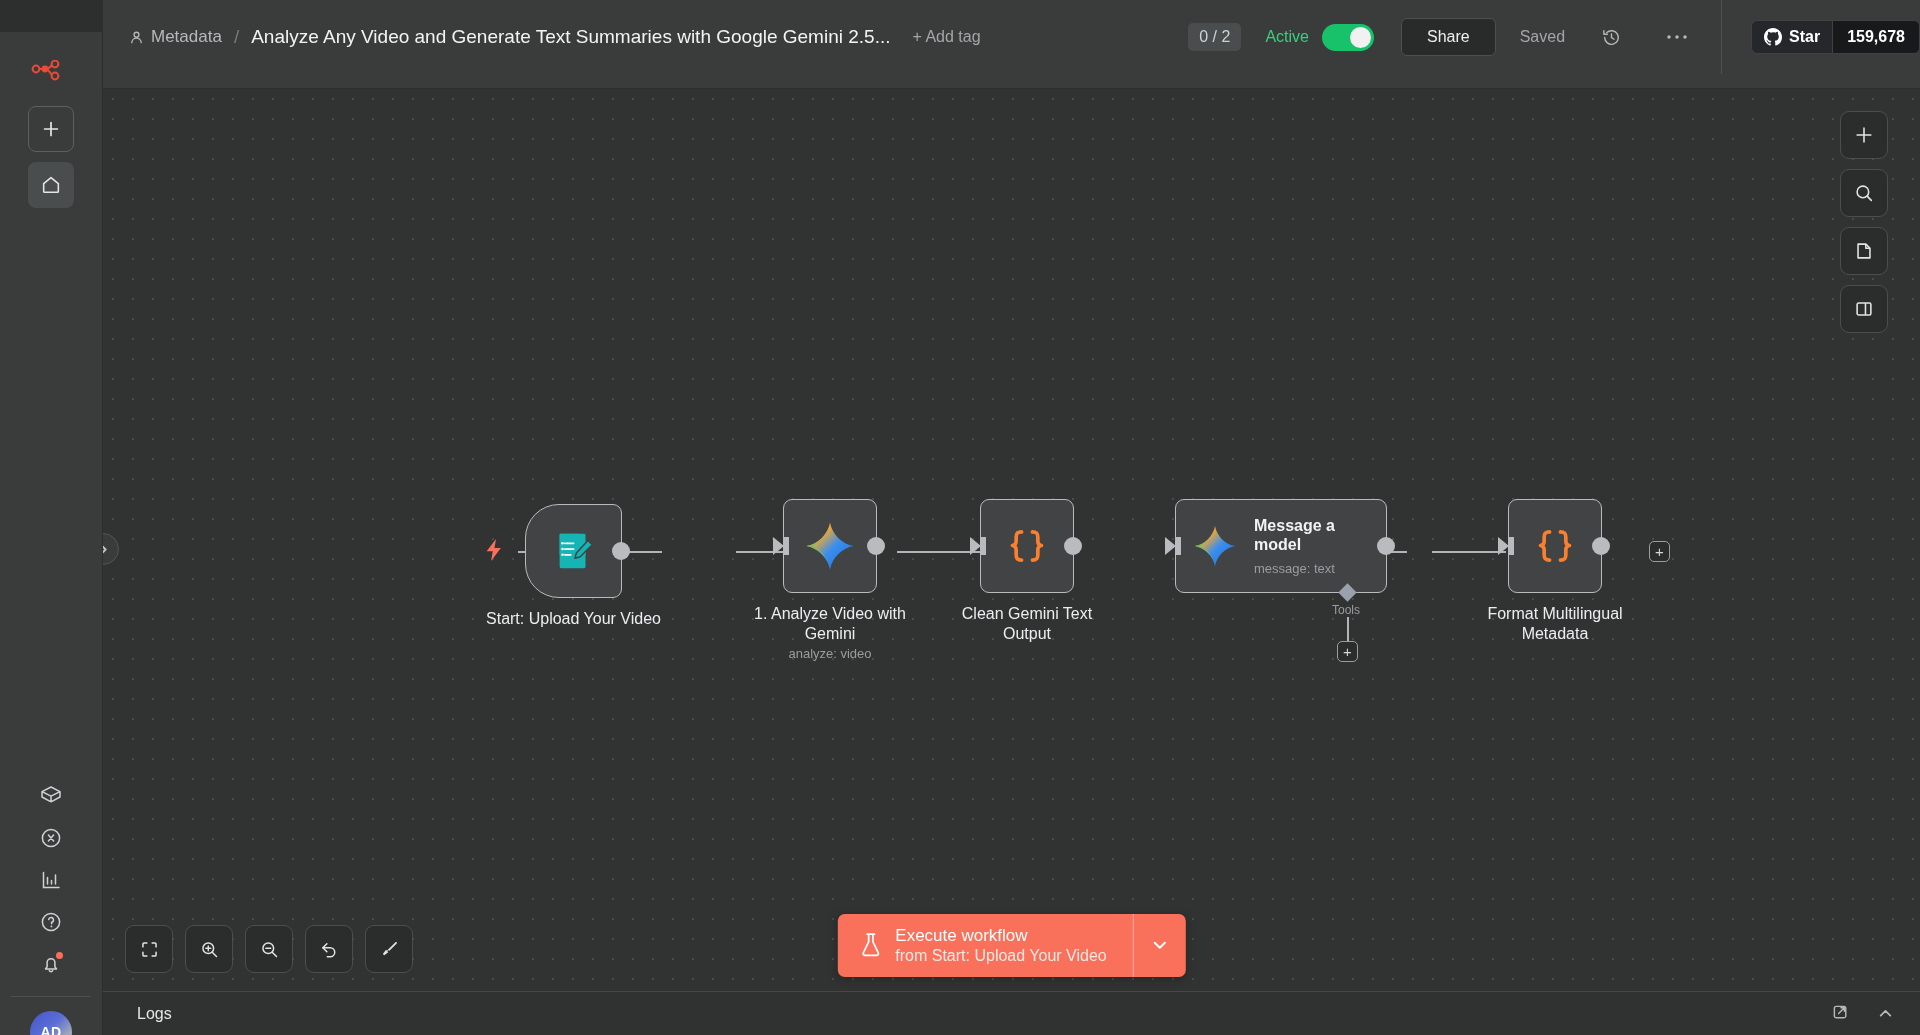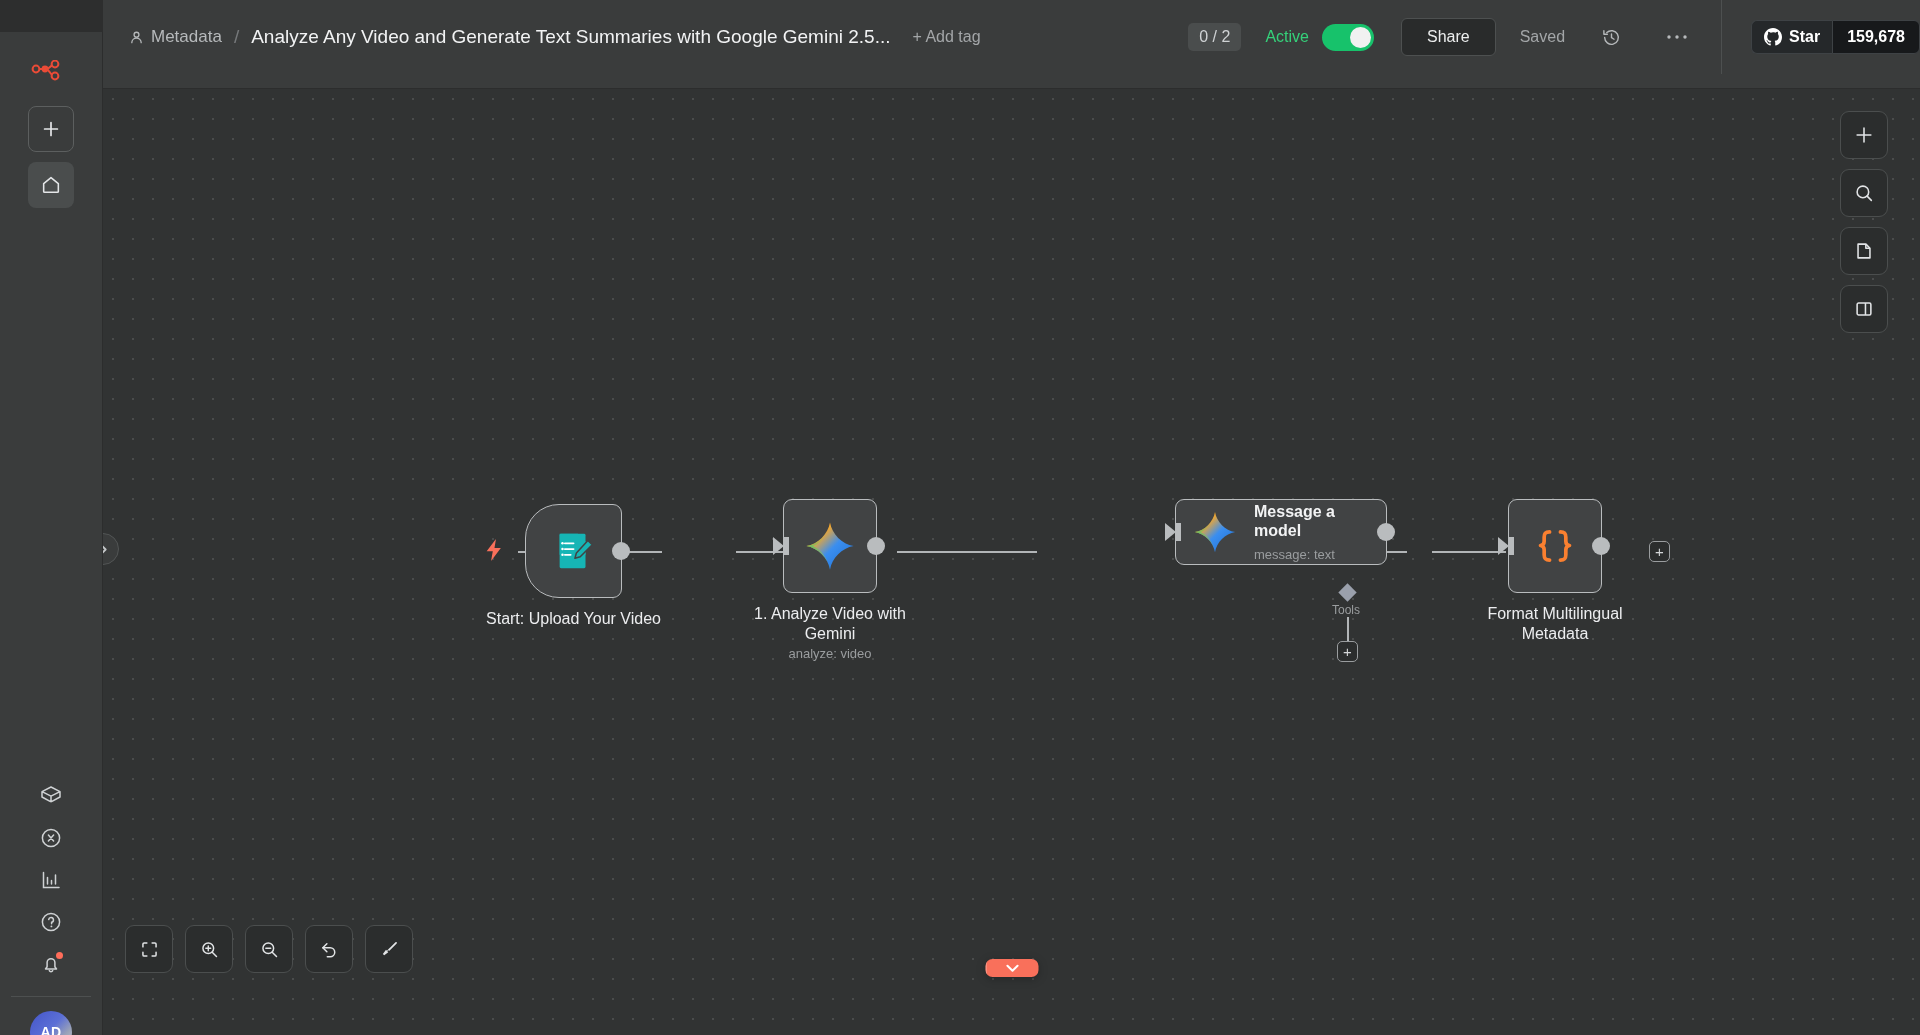--- a/index.html
+++ b/index.html
@@ -405,22 +405,31 @@
         </defs>
         <path d="M24 3 C25.8 13.4 34.6 22.2 45 24 C34.6 25.8 25.8 34.6 24 45 C22.2 34.6 13.4 25.8 3 24 C13.4 22.2 22.2 13.4 24 3 Z" fill="url(#gm1)"></path>
         <path d="M24 45 C22.2 34.6 13.4 25.8 3 24 C13.4 22.2 20 16 24 3 C20.6 16.5 14 22.6 9 24 C15.4 26.8 21.6 34 24 45 Z" fill="url(#gm2)"></path>
       </svg>
       <span class="endpoint-in"></span>
       <span class="endpoint-out"></span>
       <span class="node-label two">1. Analyze Video with Gemini</span>
       <span class="node-sub" style="top:146px;">analyze: video</span>
     </div>
 
-
-    <div class="msg-node" style="left:1072px; top:410px; width:212px; height:66px;">
+    <div class="node" style="left:877px; top:410px; width:94px; height:94px;">
+      <svg width="52" height="52" viewBox="0 0 48 48">
+        <path d="M19 11 c-4 0 -5 1.6 -5 5 v3.6 c0 2.6 -1.4 3.6 -3.4 3.9 c2 .3 3.4 1.3 3.4 3.9 V32 c0 3.4 1 5 5 5" fill="none" stroke="#fa8030" stroke-width="3.4" stroke-linecap="round" stroke-linejoin="round"></path>
+        <path d="M29 11 c4 0 5 1.6 5 5 v3.6 c0 2.6 1.4 3.6 3.4 3.9 c-2 .3 -3.4 1.3 -3.4 3.9 V32 c0 3.4 -1 5 -5 5" fill="none" stroke="#fa8030" stroke-width="3.4" stroke-linecap="round" stroke-linejoin="round"></path>
+      </svg>
+      <span class="endpoint-in"></span>
+      <span class="endpoint-out"></span>
+      <span class="node-label two">Clean Gemini Text Output</span>
+    </div>
+
+    <div class="msg-node" style="left:1072px; top:410px; width:212px; height:94px;">
       <svg width="46" height="46" viewBox="0 0 48 48">
         <path d="M24 3 C25.8 13.4 34.6 22.2 45 24 C34.6 25.8 25.8 34.6 24 45 C22.2 34.6 13.4 25.8 3 24 C13.4 22.2 22.2 13.4 24 3 Z" fill="url(#gm1)"></path>
         <path d="M24 45 C22.2 34.6 13.4 25.8 3 24 C13.4 22.2 20 16 24 3 C20.6 16.5 14 22.6 9 24 C15.4 26.8 21.6 34 24 45 Z" fill="url(#gm2)"></path>
       </svg>
       <div class="msg-texts">
         <span class="msg-title">Message a model</span>
         <span class="msg-sub">message: text</span>
       </div>
       <span class="endpoint-in"></span>
       <span class="endpoint-out"></span>
@@ -496,23 +505,49 @@
       </div>
       <div class="btool">
         <svg width="21" height="21" viewBox="0 0 24 24">
           <path d="M19.5 4.5 L11.5 12.5" stroke="#e2e4e6" stroke-width="2" stroke-linecap="round"></path>
           <path d="M12.8 9.6 L9 13.4 l1.6 1.6 l-4.6 3.6 l-1.6-1.6 l3.6-4.6 l1.6 1.6 Z" fill="#e2e4e6"></path>
         </svg>
       </div>
     </div>
 
     <div class="exec-wrap">
+      <div class="exec-main">
+        <svg width="22" height="26" viewBox="0 0 20 24">
+          <path d="M8 2 V9.2 L3.2 19 a1.7 1.7 0 0 0 1.5 2.6 h10.6 a1.7 1.7 0 0 0 1.5-2.6 L12 9.2 V2" fill="none" stroke="#fff" stroke-width="1.6" stroke-linejoin="round"></path>
+          <path d="M6.6 2 h6.8" stroke="#fff" stroke-width="1.6" stroke-linecap="round"></path>
+        </svg>
+        <div class="exec-texts">
+          <span class="exec-t1">Execute workflow</span>
+          <span class="exec-t2">from Start: Upload Your Video</span>
+        </div>
+      </div>
       <div class="exec-div"></div>
       <div class="exec-caret">
         <svg width="18" height="18" viewBox="0 0 16 16">
           <path d="M3.5 6 L8 10.4 L12.5 6" fill="none" stroke="#fff" stroke-width="1.8" stroke-linecap="round" stroke-linejoin="round"></path>
         </svg>
       </div>
     </div>
   </div>
 
+  <div class="logsbar">
+    <span class="logs-label">Logs</span>
+    <div class="logs-right">
+      <div class="logs-ic">
+        <svg width="19" height="19" viewBox="0 0 20 20">
+          <rect x="2.5" y="2.5" width="12" height="12" rx="2" fill="none" stroke="#b6b9bb" stroke-width="1.5"></rect>
+          <path d="M7 10 L13 4 M9.4 4 H13 V7.6" fill="none" stroke="#b6b9bb" stroke-width="1.5" stroke-linecap="round" stroke-linejoin="round"></path>
+        </svg>
+      </div>
+      <div class="logs-ic">
+        <svg width="17" height="17" viewBox="0 0 16 16">
+          <path d="M3.5 10 L8 5.6 L12.5 10" fill="none" stroke="#b6b9bb" stroke-width="1.7" stroke-linecap="round" stroke-linejoin="round"></path>
+        </svg>
+      </div>
+    </div>
+  </div>
 
 </div>
 
 </body></html>

